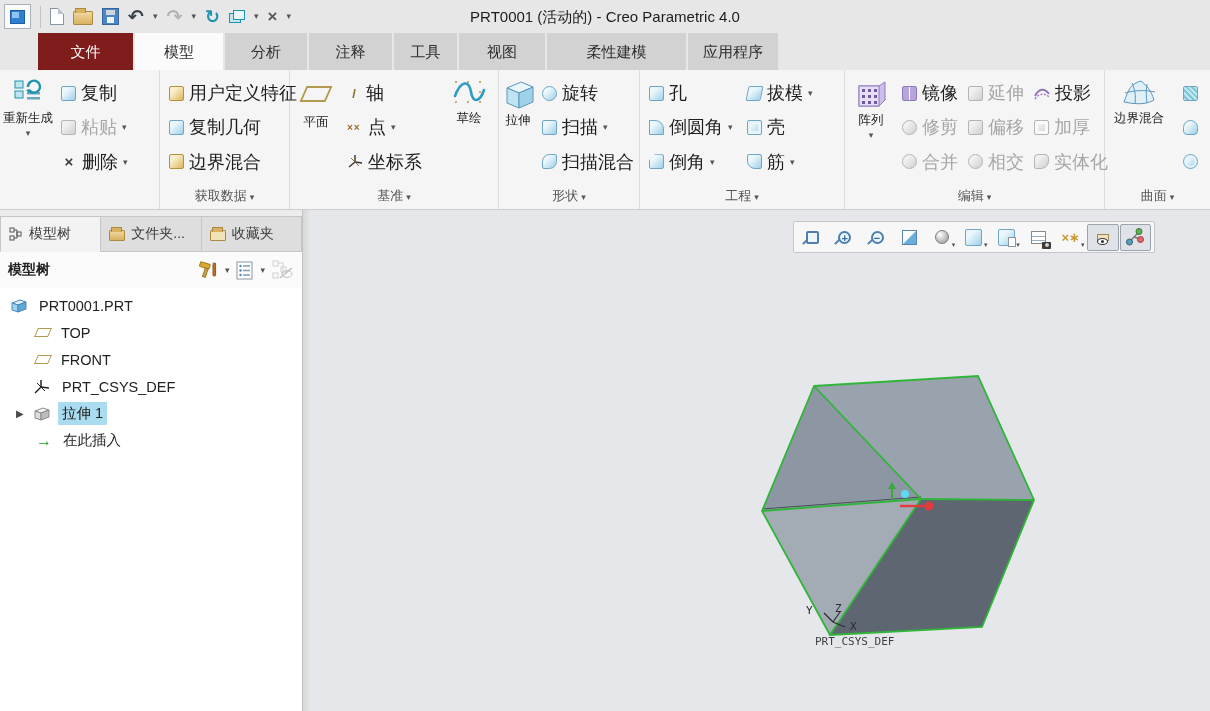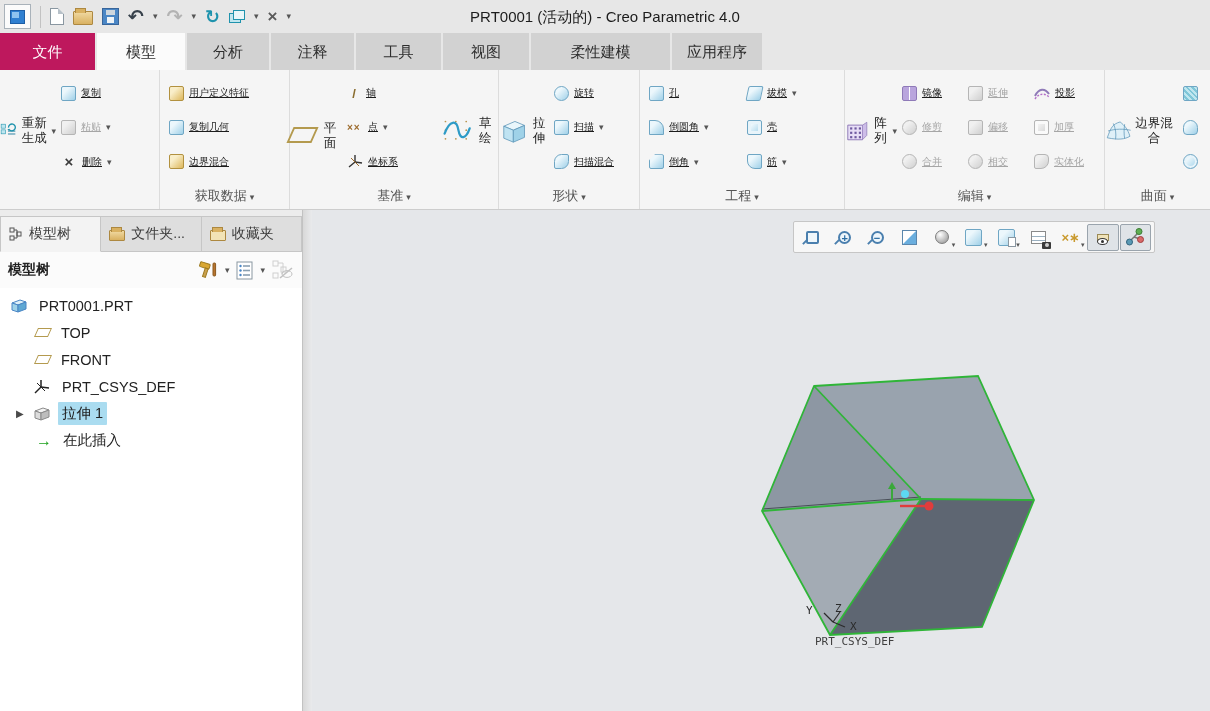--- a/index.html
+++ b/index.html
@@ -32,35 +32,35 @@
   .icon-windows { width:16px; height:13px; position:relative; }
   .icon-windows::before { content:""; position:absolute; left:0; bottom:0; width:10px; height:8px; border:1px solid #1f93ad; background:#bfe6ef; }
   .icon-windows::after { content:""; position:absolute; right:0; top:0; width:10px; height:8px; border:1px solid #1f93ad; background:#e8f7fa; }
   .g-close { font-size:17px; font-weight:bold; color:#5a5a5a; }
   .dd { font-size:9px; color:#555; }
   .apptitle { position:absolute; top:0; left:200px; right:200px; height:33px; line-height:33px; text-align:center; font-size:15px; color:#1c1c1c; }
 
   
   .tabstrip { position:absolute; top:33px; left:0; right:0; height:37px; background:#e7e7e7; display:flex; }
   .tab { height:37px; line-height:37px; text-align:center; background:#d2d2d2; color:#2e2e2e; font-size:15px; margin-right:2px; }
-  .tab-file { width:95px; background:#be185d; color:#fff; }
+  .tab-file { width:95px; background:#7f1d1d; color:#fff;margin-left:38px; }
   .tab-active { background:#fbfbfb; }
 
   
   .ribbon { position:absolute; top:70px; left:0; right:0; height:140px; background:#f5f5f5; border-bottom:1px solid #cdcdcd; display:flex; }
   .rgroup { position:relative; height:139px; border-right:1px solid #dcdcdc; flex:none; }
   .rlabel { position:absolute; left:0; right:0; bottom:0; height:26px; line-height:26px; text-align:center; color:#555; font-size:13px; }
   .rlabel .dd { margin-left:3px; }
   .rbody { position:absolute; top:2px; left:0; right:0; height:111px; display:flex; align-items:stretch; }
-  .bigbtn { width:56px; display:flex; flex-direction:row; align-items:center; justify-content:flex-start; padding-top:6px; gap:3px; }
+  .bigbtn { width:56px; display:flex; flex-direction:column; align-items:center; justify-content:flex-start; padding-top:6px; gap:3px; }
   .bigbtn .blabel { font-size:12.5px; color:#1d1d1d; text-align:center; line-height:1.15; }
   .smallcol { display:flex; flex-direction:column; justify-content:space-around; padding:4px 2px; }
   .sbtn { display:flex; align-items:center; gap:5px; height:24px; padding:0 3px; white-space:nowrap; font-size:12.5px; color:#1d1d1d; }
   .sbtn.disabled, .sbtn.disabled .slabel { color:#a6a6a6; }
-  .slabel { font-size:10px;text-decoration:underline; }
+  .slabel { font-size:18px; }
 
   
   .chip { display:inline-block; width:15px; height:15px; border:1px solid #6fa6c4; border-radius:2px; background:linear-gradient(135deg,#ecf7fc 30%,#9fd0e8); flex:none; }
   .chip.gold { border-color:#b2913f; background:linear-gradient(135deg,#f9eec9 30%,#ddb75b); }
   .chip.purple { border-color:#8f7ab8; background:linear-gradient(135deg,#ece5f7 30%,#b9a5dd); }
   .chip.grayed { border-color:#b5b5b5; background:linear-gradient(135deg,#f0f0f0 30%,#cfcfcf); }
   .g-x { font-size:15px; font-weight:bold; color:#3b3b3b; width:16px; text-align:center; flex:none;}
   .g-axis { font-size:13px; color:#8a6d2f; width:14px; text-align:center; font-weight:bold; flex:none;}
   .g-point { font-size:10px; color:#9c6b2d; letter-spacing:1px; width:16px; flex:none; font-weight:bold;}
   .plane-ic { display:inline-block; width:26px; height:16px; border:2px solid #b49a4e; transform:skewX(-24deg); background:transparent; margin-top:8px; }
@@ -137,21 +137,21 @@
       <span class="glyph dd">▾</span>
     </div>
     <div class="apptitle">PRT0001 (活动的) - Creo Parametric 4.0</div>
   </div>
 
   <div class="tabstrip">
     <div class="tab tab-file">文件</div>
     <div class="tab tab-active" style="width:88px">模型</div>
     <div class="tab" style="width:82px">分析</div>
     <div class="tab" style="width:83px">注释</div>
-    <div class="tab" style="width:85px">工具</div>
+    <div class="tab" style="width:63px">工具</div>
     <div class="tab" style="width:86px">视图</div>
     <div class="tab" style="width:139px">柔性建模</div>
     <div class="tab" style="width:90px">应用程序</div>
   </div>
 
   <div class="ribbon">
 
     <div class="rgroup" style="width:160px">
       <div class="rbody">
         <div class="bigbtn">

